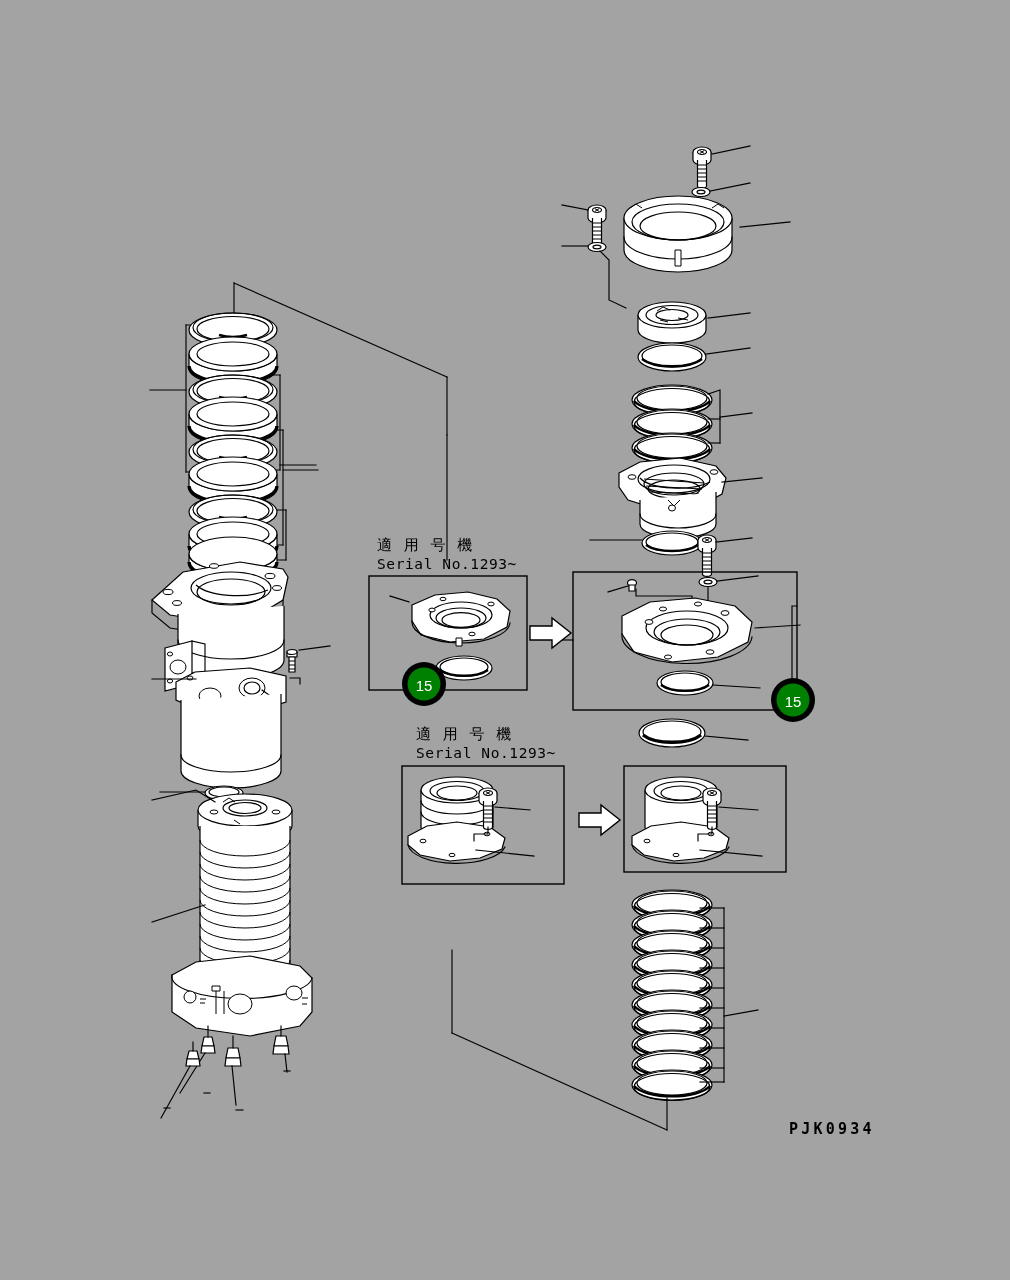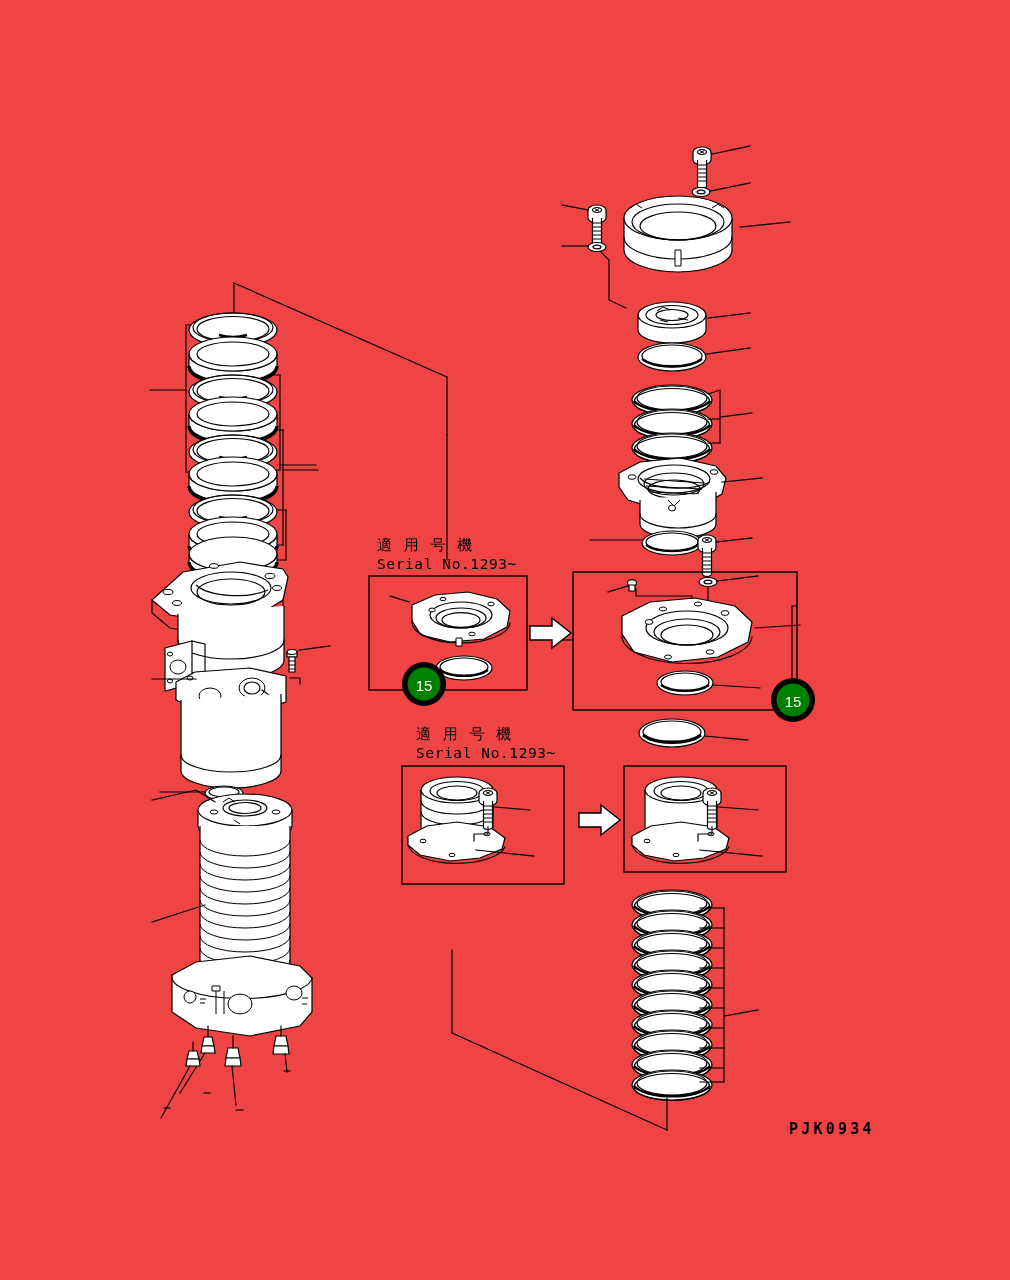--- a/index.html
+++ b/index.html
@@ -8,21 +8,21 @@
     padding: 0;
     background: #ffffff;
   }
   body {
     font-family: "DejaVu Sans", sans-serif;
   }
   #page {
     position: relative;
     width: 1010px;
     height: 1280px;
-    background: #ef4444;
+    background: #a3a3a3;
     overflow: hidden;
   }
   #canvas {
     position: absolute;
     left: 0;
     top: 0;
     width: 1010px;
     height: 1280px;
   }
   

